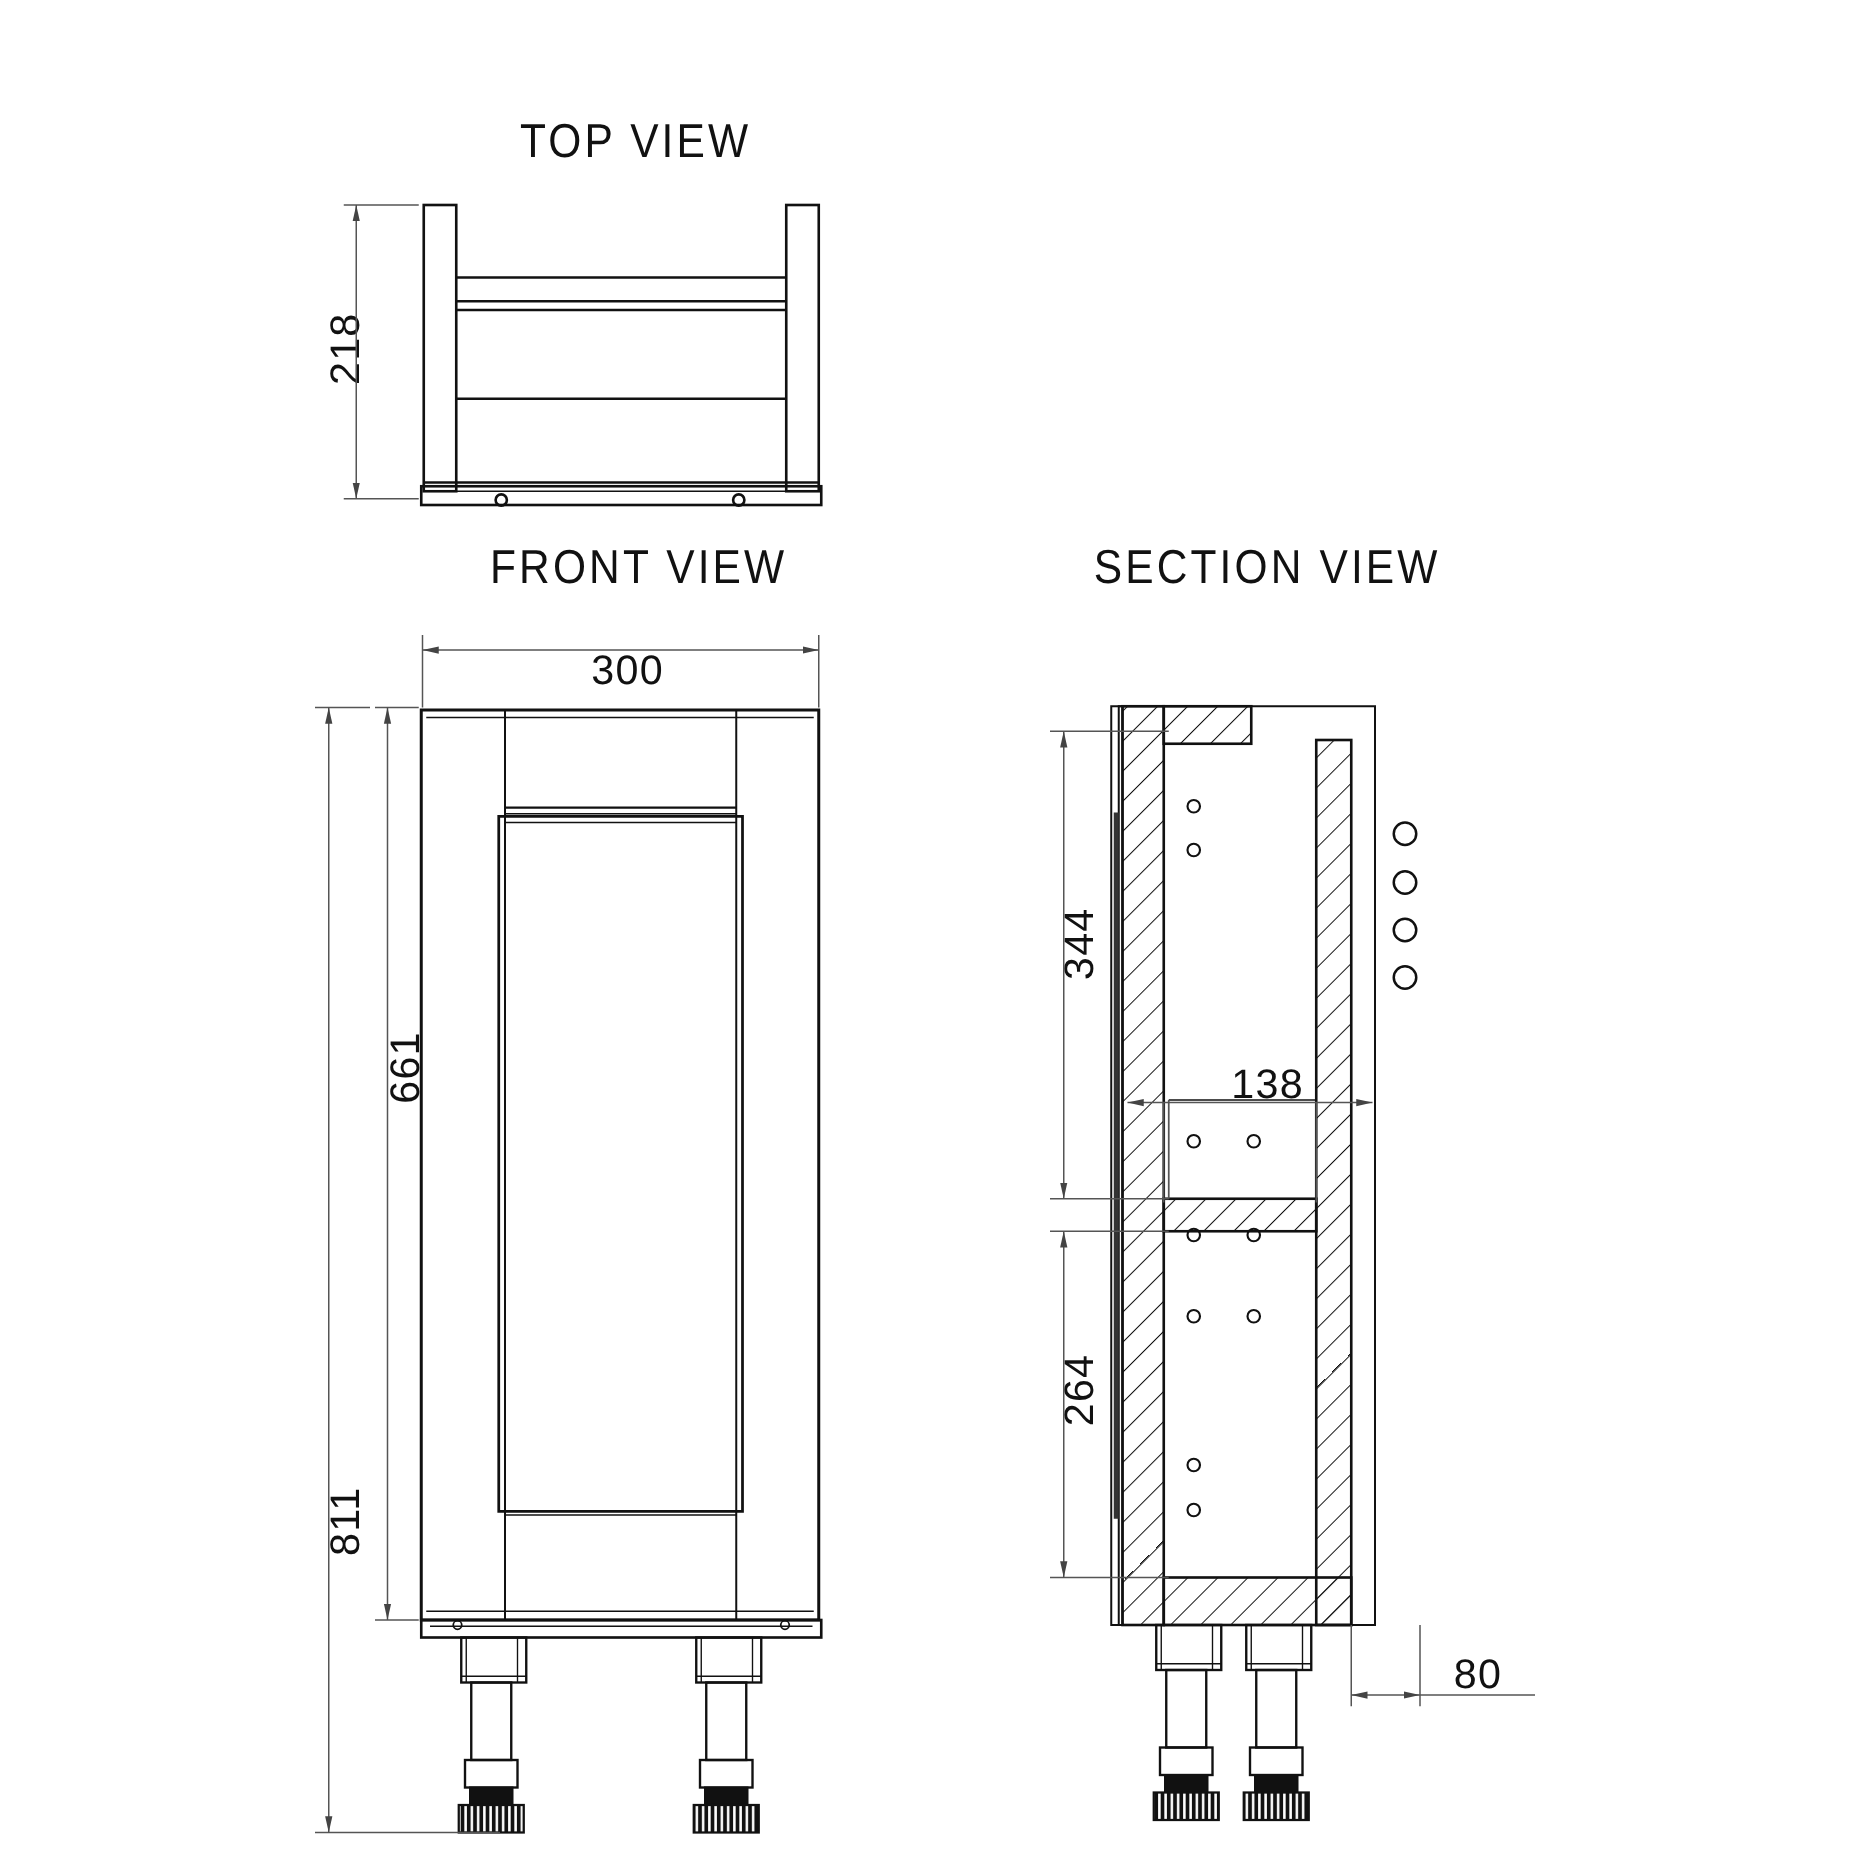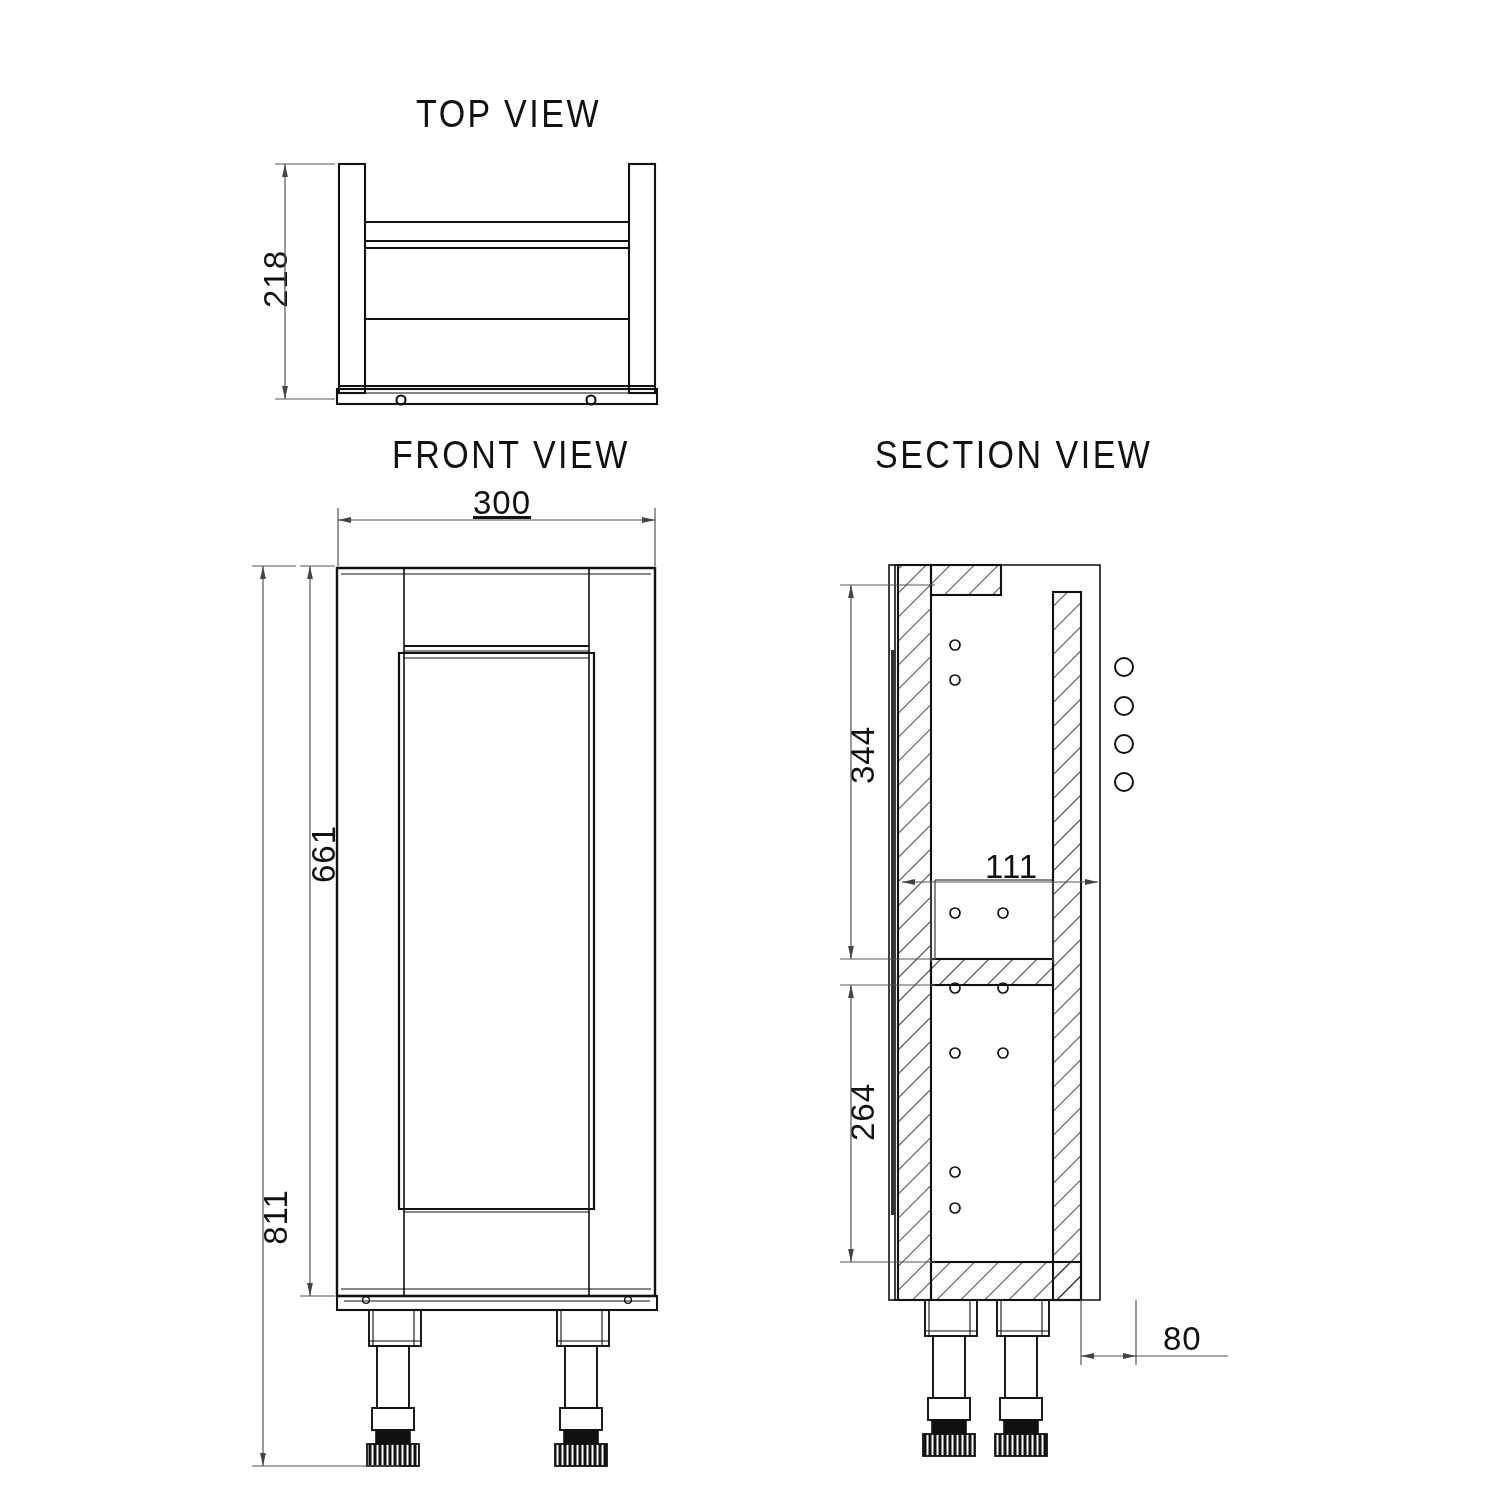--- a/index.html
+++ b/index.html
@@ -53,31 +53,31 @@
 <div id="sheet">
 
   <div class="view-title" style="left:416px; top:92px;">TOP VIEW</div>
 
   <div class="view-title" style="left:392px; top:433px;">FRONT VIEW</div>
 
   <div class="view-title" style="left:875px; top:433px;">SECTION VIEW</div>
 
   <div class="dim-text vert" style="left:247px; top:260px;">218</div>
 
-  <div class="dim-text" style="left:473px; top:484px;text-decoration:underline;">300</div>
+  <div class="dim-text" style="left:473px; top:517px;">300</div>
 
   <div class="dim-text vert" style="left:295px; top:835px;">661</div>
 
   <div class="dim-text vert" style="left:248px; top:1198px;">811</div>
 
   <div class="dim-text vert" style="left:834px; top:736px;">344</div>
 
   <div class="dim-text vert" style="left:834px; top:1093px;">264</div>
 
-  <div class="dim-text" style="left:985px; top:848px;">111</div>
+  <div class="dim-text" style="left:985px; top:848px;">138</div>
 
   <div class="dim-text" style="left:1163px; top:1320px;">80</div>
 
   <svg width="1500" height="1500" viewBox="0 0 1500 1500" style="position:absolute; left:0; top:0;">
     <defs>
 
       <pattern id="hatch" width="17" height="17" patternTransform="rotate(45)" patternUnits="userSpaceOnUse">
         <line x1="0" y1="0" x2="0" y2="17" stroke="#111" stroke-width="1.6"></line>
       </pattern>
 

